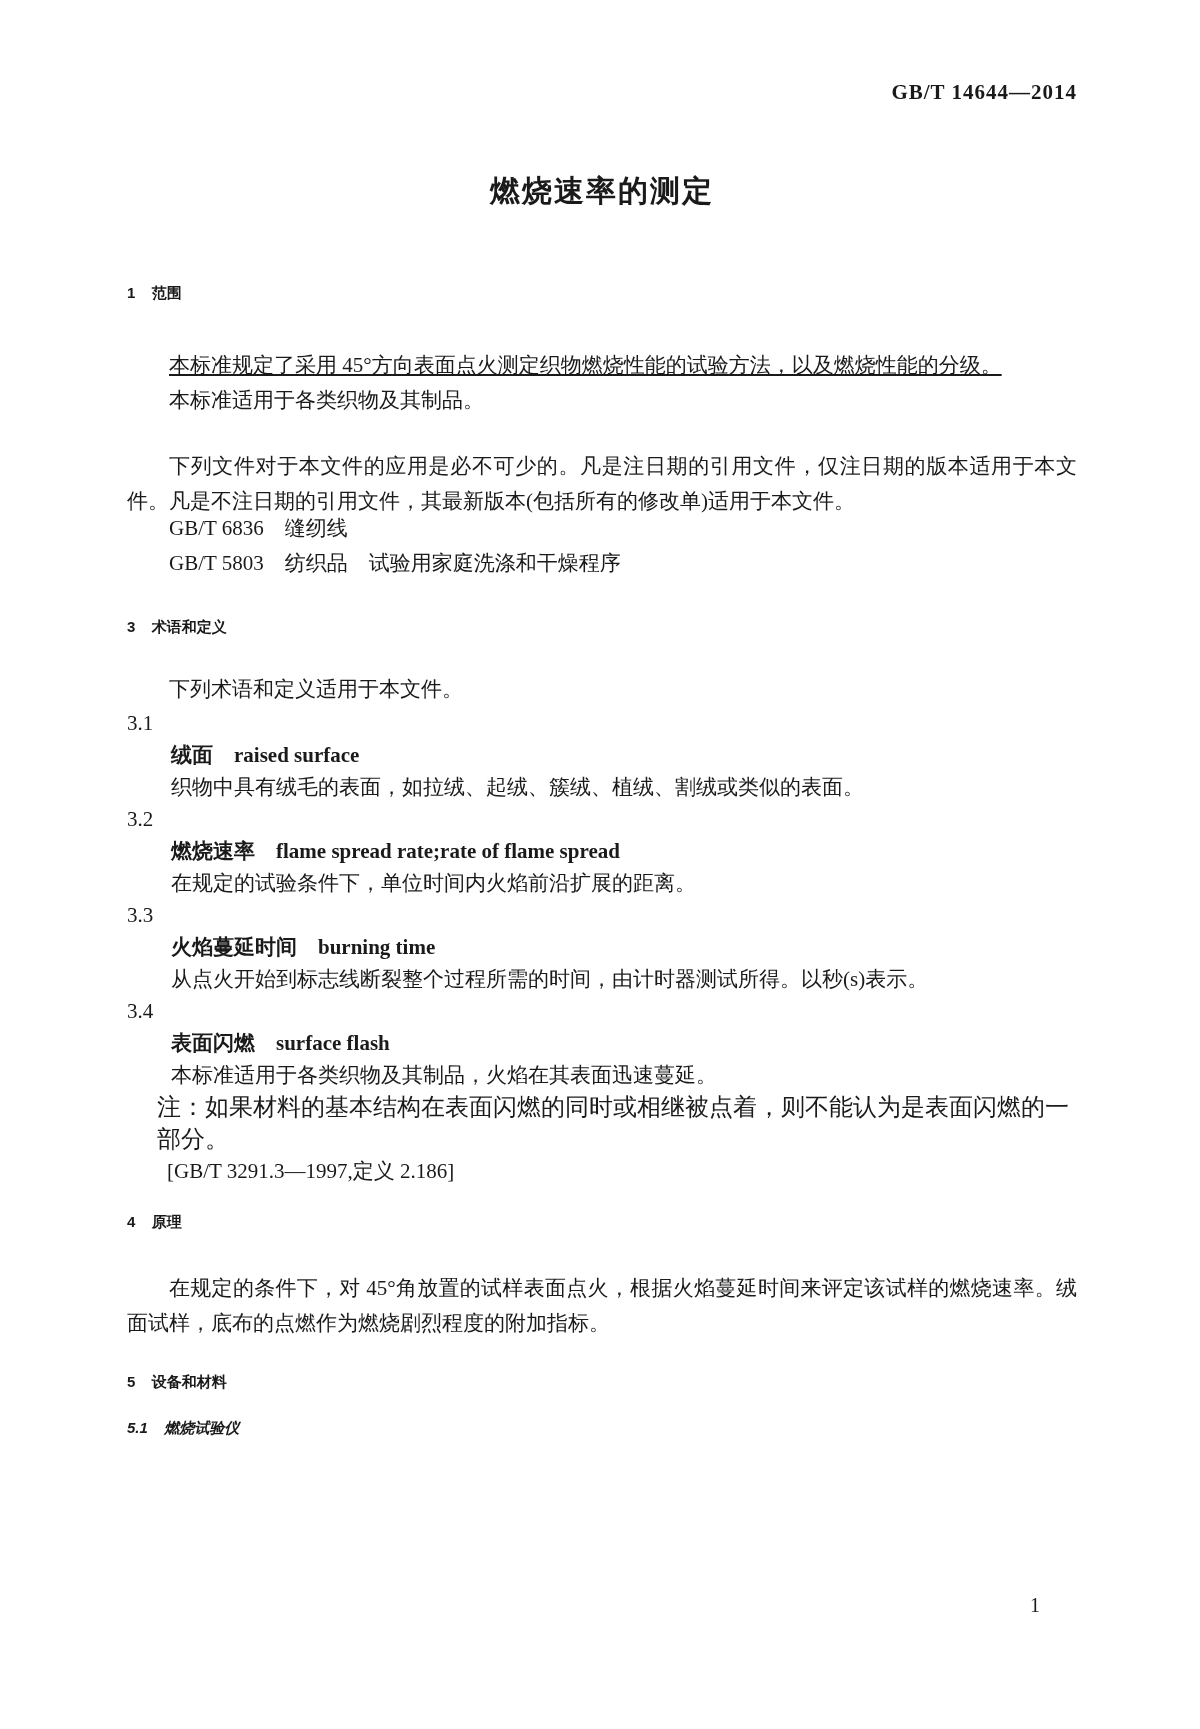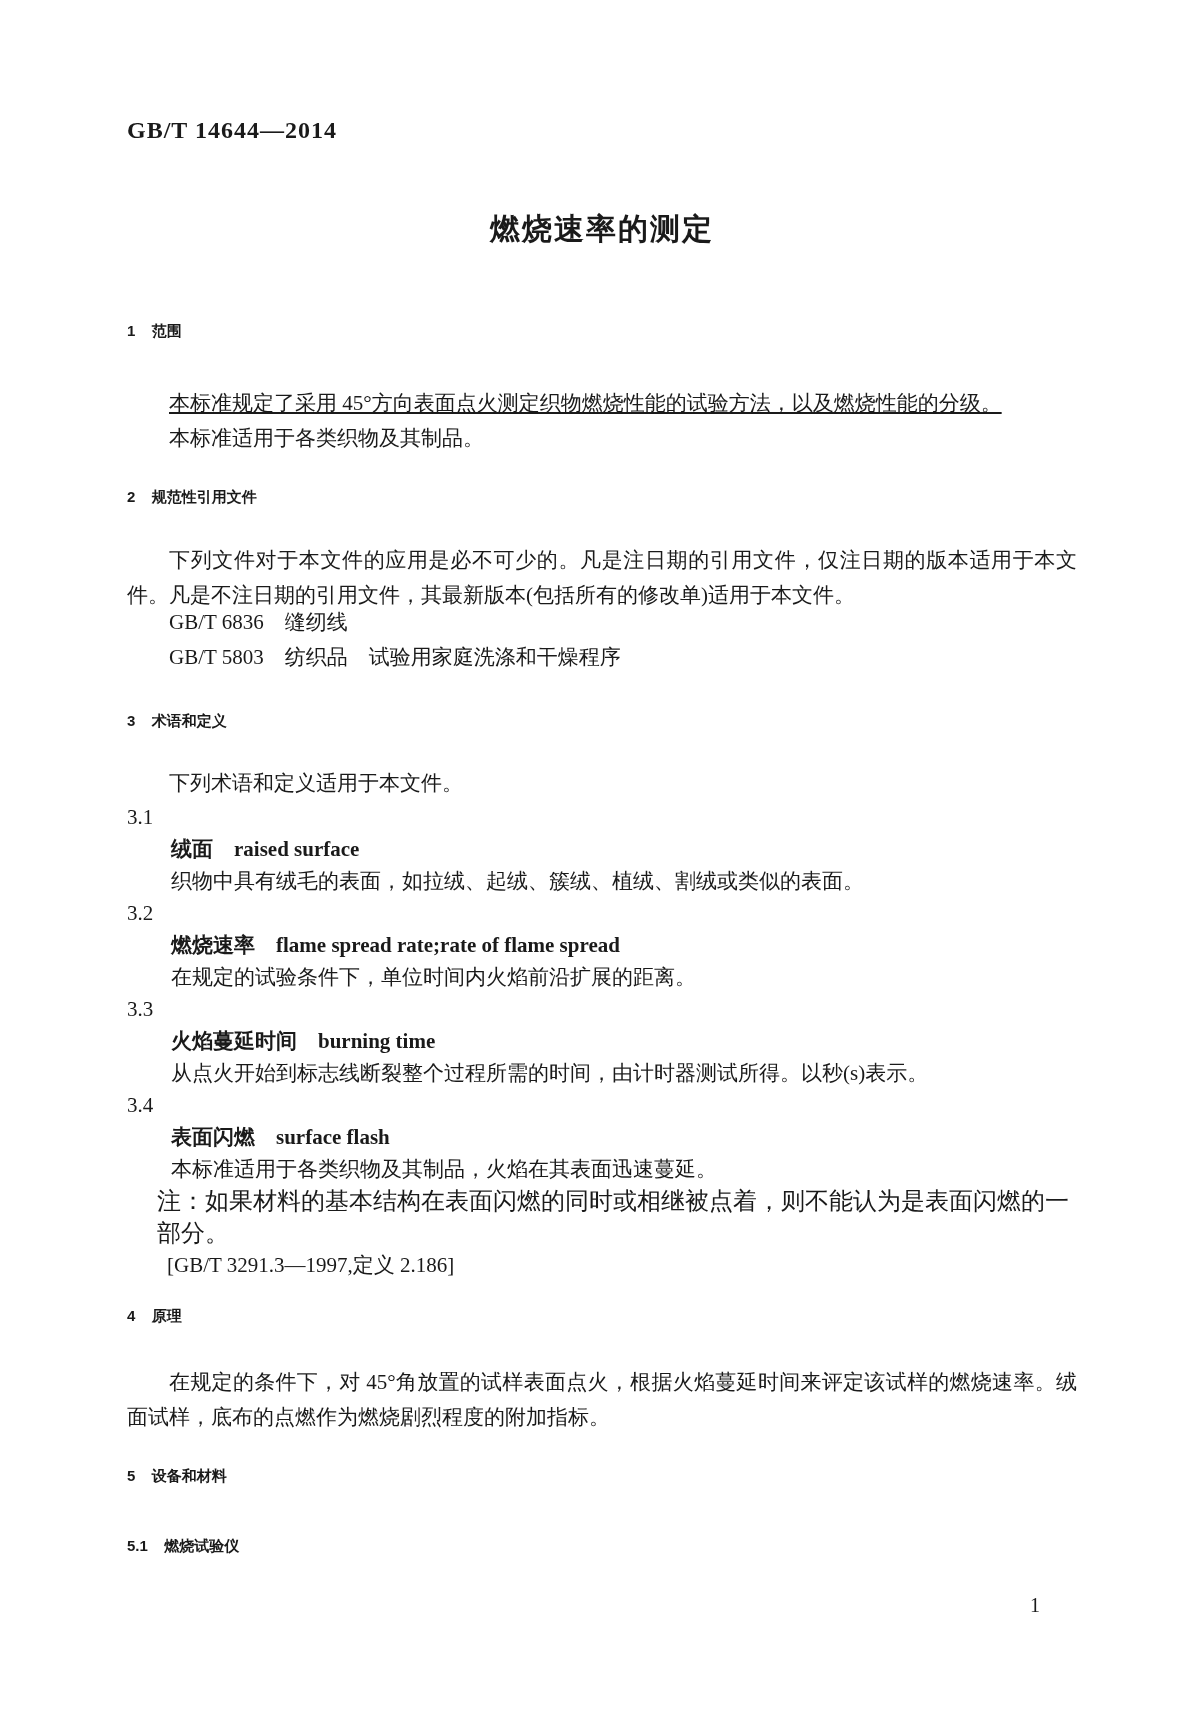--- a/index.html
+++ b/index.html
@@ -14,24 +14,25 @@
     overflow: hidden;
   }
   .content {
     position: absolute;
     left: 127px;
     top: 0;
     width: 950px;
   }
   
   .doc-code {
-    padding-top: 118px;
+    padding-top: 80px;
+    text-align: right;
     font-family: "Liberation Serif", "DejaVu Serif", serif;
     font-weight: bold;
-    font-size: 24px;
+    font-size: 21px;
     line-height: 24px;
     letter-spacing: 1px;
   }
   
   .doc-title {
     margin-top: 64px;
     text-align: center;
     font-family: "Liberation Sans", "DejaVu Sans", sans-serif;
     font-weight: bold;
     font-size: 30px;
@@ -44,21 +45,21 @@
     font-weight: bold;
     font-size: 15px;
     line-height: 30px;
   }
   .sec-heading .sec-label { margin-left: 1.1em; }
   .h-s1 { margin-top: 64px; }
   .h-s2 { margin-top: 26px; }
   .h-s3 { margin-top: 31px; }
   .h-s4 { margin-top: 20px; }
   .h-s5 { margin-top: 26px; }
-  .h-s51 { margin-top: 40px; }
+  .h-s51 { margin-top: 16px; font-style: italic; }
   
   .para {
     font-size: 21px;
     line-height: 35px;
     text-align: justify;
     text-indent: 2em;
   }
   .p-s1a { margin-top: 40px; text-decoration: underline; }
   .p-s1b { margin-top: 0; }
   .p-s2 { margin-top: 31px; }
@@ -111,23 +112,20 @@
     <div class="doc-title">
       <div>燃烧速率的测定</div>
     </div>
 
     <div class="sec-heading h-s1">
       <span class="sec-num">1</span><span class="sec-label">范围</span>
     </div>
     <div class="para p-s1a">本标准规定了采用 45°方向表面点火测定织物燃烧性能的试验方法，以及燃烧性能的分级。</div>
     <div class="para p-s1b">本标准适用于各类织物及其制品。</div>
 
-    <div class="sec-heading h-s2">
-      <span class="sec-num">2</span><span class="sec-label">规范性引用文件</span>
-    </div>
     <div class="para p-s2">下列文件对于本文件的应用是必不可少的。凡是注日期的引用文件，仅注日期的版本适用于本文件。凡是不注日期的引用文件，其最新版本(包括所有的修改单)适用于本文件。</div>
     <div class="ref-list">
       <div class="ref-line">GB/T 6836　缝纫线</div>
       <div class="ref-line">GB/T 5803　纺织品　试验用家庭洗涤和干燥程序</div>
     </div>
 
     <div class="sec-heading h-s3">
       <span class="sec-num">3</span><span class="sec-label">术语和定义</span>
     </div>
     <div class="terms-intro">下列术语和定义适用于本文件。</div>

